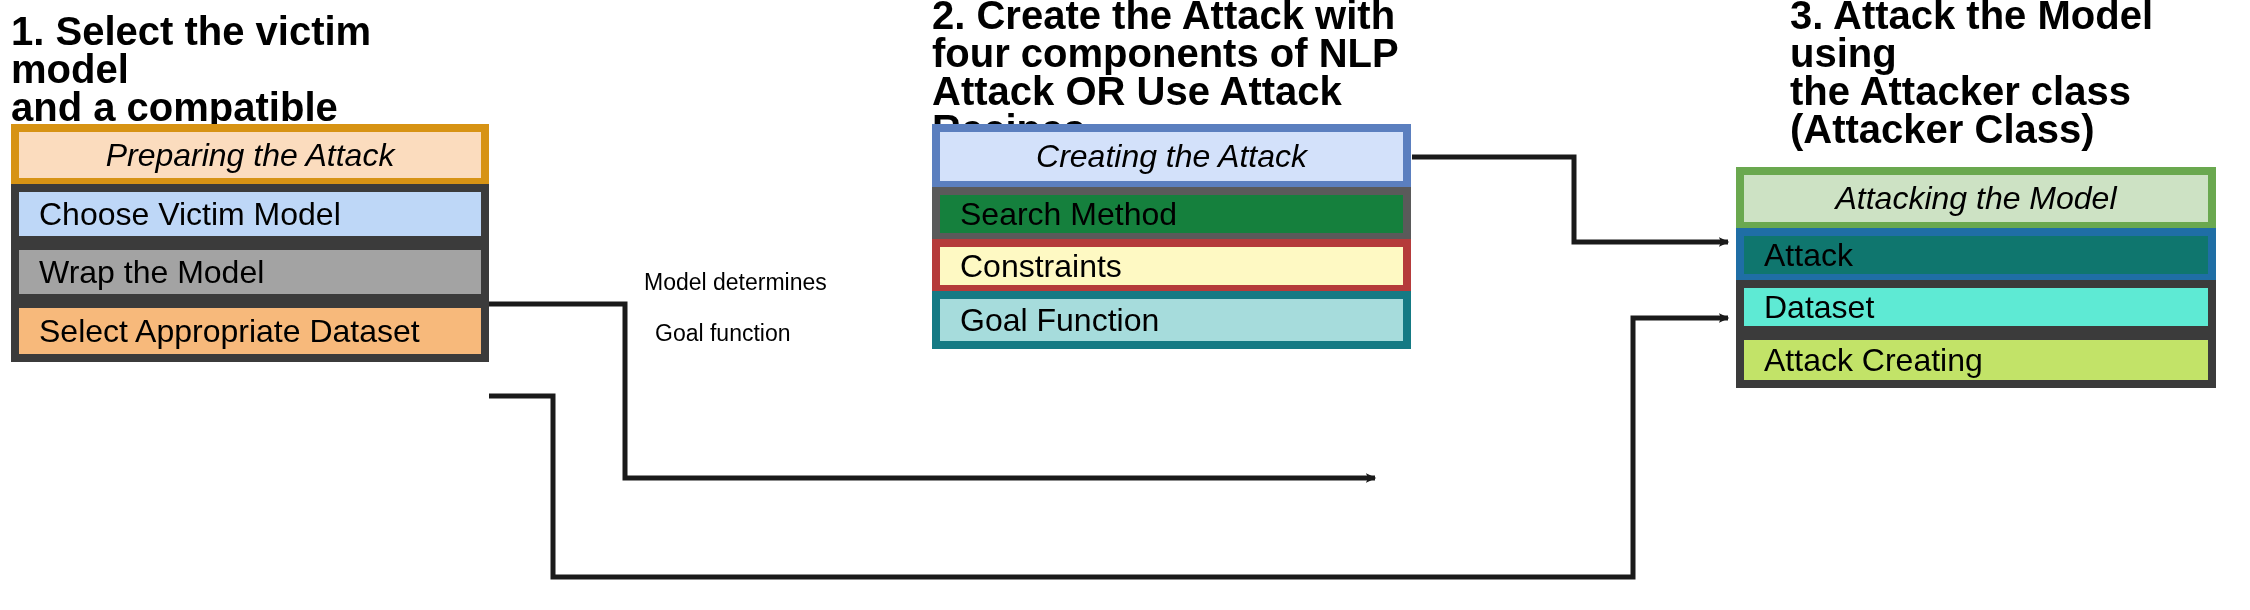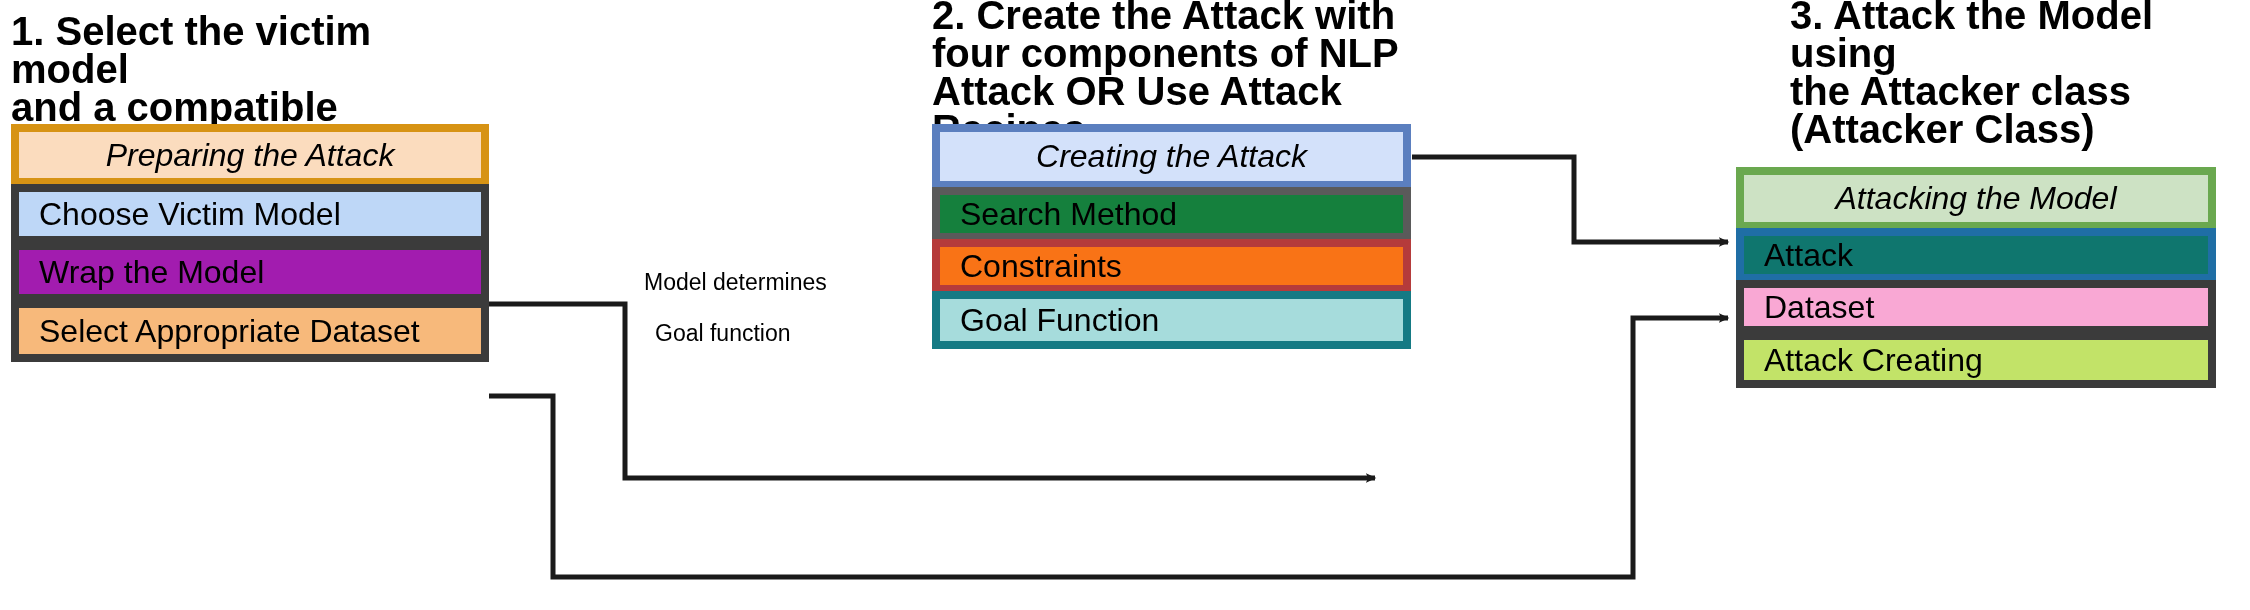--- a/index.html
+++ b/index.html
@@ -61,35 +61,35 @@
 four components of NLP
 Attack OR Use Attack Recipes</div>
 
   <div class="col-heading" style="left:1790px;top:-4px;width:470px;">3. Attack the Model using
 the Attacker class
 (Attacker Class)</div>
 
   <div class="col" style="left:11px;top:124px;width:478px;">
     <div class="box header" style="height:62px;background:#fbdcbe;border-color:#d79314;">Preparing the Attack</div>
     <div class="box left" style="height:60px;background:#bed7f7;border-color:#3b3b3b;">Choose Victim Model</div>
-    <div class="box left" style="height:60px;background:#a21caf;border-color:#3b3b3b;">Wrap the Model</div>
+    <div class="box left" style="height:60px;background:#a3a3a3;border-color:#3b3b3b;">Wrap the Model</div>
     <div class="box left" style="height:62px;background:#f7b97b;border-color:#3b3b3b;">Select Appropriate Dataset</div>
   </div>
 
   <div class="col" style="left:932px;top:124px;width:479px;">
     <div class="box header" style="height:65px;background:#d3e1fa;border-color:#5b7fbf;">Creating the Attack</div>
     <div class="box left" style="height:54px;background:#15803d;border-color:#5a5a5a;">Search Method</div>
-    <div class="box left" style="height:54px;background:#f97316;border-color:#b53b3b;">Constraints</div>
+    <div class="box left" style="height:54px;background:#fef9c3;border-color:#b53b3b;">Constraints</div>
     <div class="box left" style="height:58px;background:#a6dcdc;border-color:#157a84;">Goal Function</div>
   </div>
 
   <div class="col" style="left:1736px;top:124px;width:480px;margin-top:43px;">
     <div class="box header" style="height:63px;background:#cde2c4;border-color:#6aa84f;">Attacking the Model</div>
     <div class="box left" style="height:54px;background:#0f766e;border-color:#1f6ea5;">Attack</div>
-    <div class="box left" style="height:54px;background:#f9a8d4;border-color:#3b3b3b;">Dataset</div>
+    <div class="box left" style="height:54px;background:#5eead4;border-color:#3b3b3b;">Dataset</div>
     <div class="box left" style="height:56px;background:#c2e368;border-color:#3b3b3b;">Attack Creating</div>
   </div>
 
   <svg id="wires" viewBox="0 0 2250 610">
     <defs>
       <marker id="arw" markerWidth="11" markerHeight="11" refX="9.2" refY="5.5" orient="auto" markerUnits="userSpaceOnUse">
         <path d="M0,0.6 L10.5,5.5 L0,10.4 L2.4,5.5 Z" fill="#1a1a1a"></path>
       </marker>
     </defs>
 

